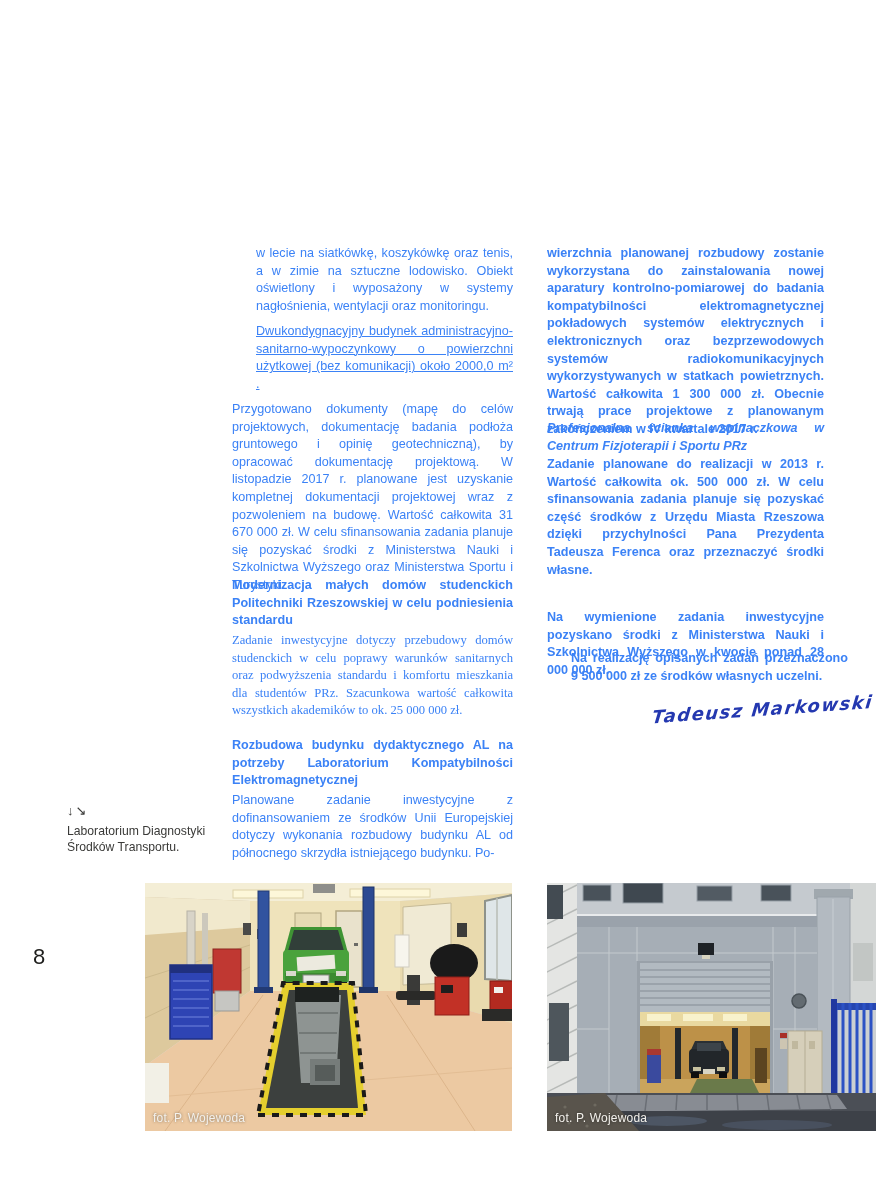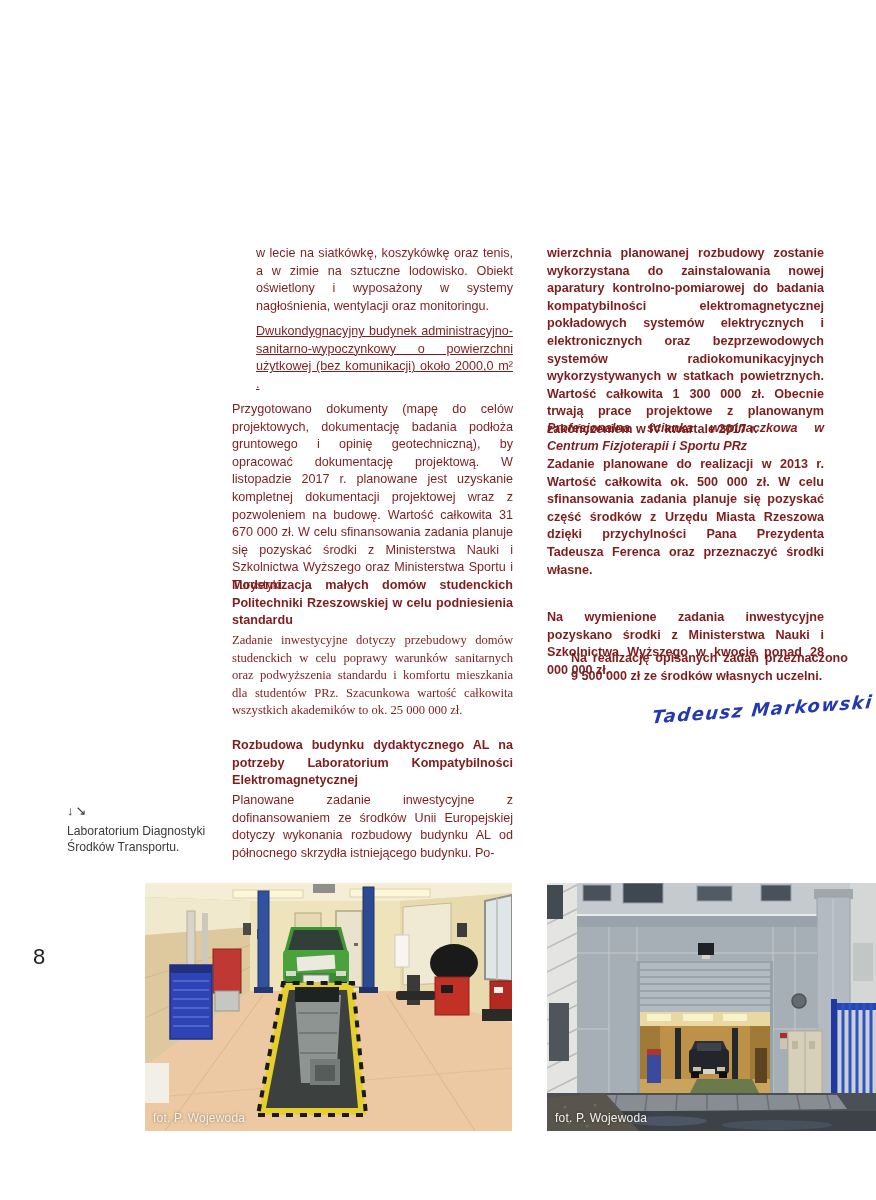--- a/index.html
+++ b/index.html
@@ -2,21 +2,21 @@
 <html><head>
 <meta charset="utf-8">
 <style>
   html,body{margin:0;padding:0;}
   body{
     width:876px;height:1200px;position:relative;background:#ffffff;
     font-family:"Liberation Sans", sans-serif;color:#1e1e1c;overflow:hidden;
   }
   .para{
     position:absolute;width:281px;font-size:12.6px;line-height:17.6px;
-    text-align:justify;color:#7f1d1d;
+    text-align:justify;color:#3b82f6;
   }
   .rcol{width:277px;font-weight:bold;}
   .bold{font-weight:700;}
   .indent{padding-left:24px;box-sizing:border-box;}
   .pagenum{position:absolute;left:33px;top:944px;font-size:22px;color:#1e1e1c;}
   .margin-cap{position:absolute;left:67px;top:803px;font-size:12.2px;line-height:16px;color:#3a3a38;}
   .margin-cap .arrows{font-size:13px;letter-spacing:2px;margin-bottom:4px;color:#3a3a38;}
   .signature{
     position:absolute;left:652px;top:699px;width:210px;
     color:#2438b0;font-style:italic;font-weight:700;font-size:18px;

